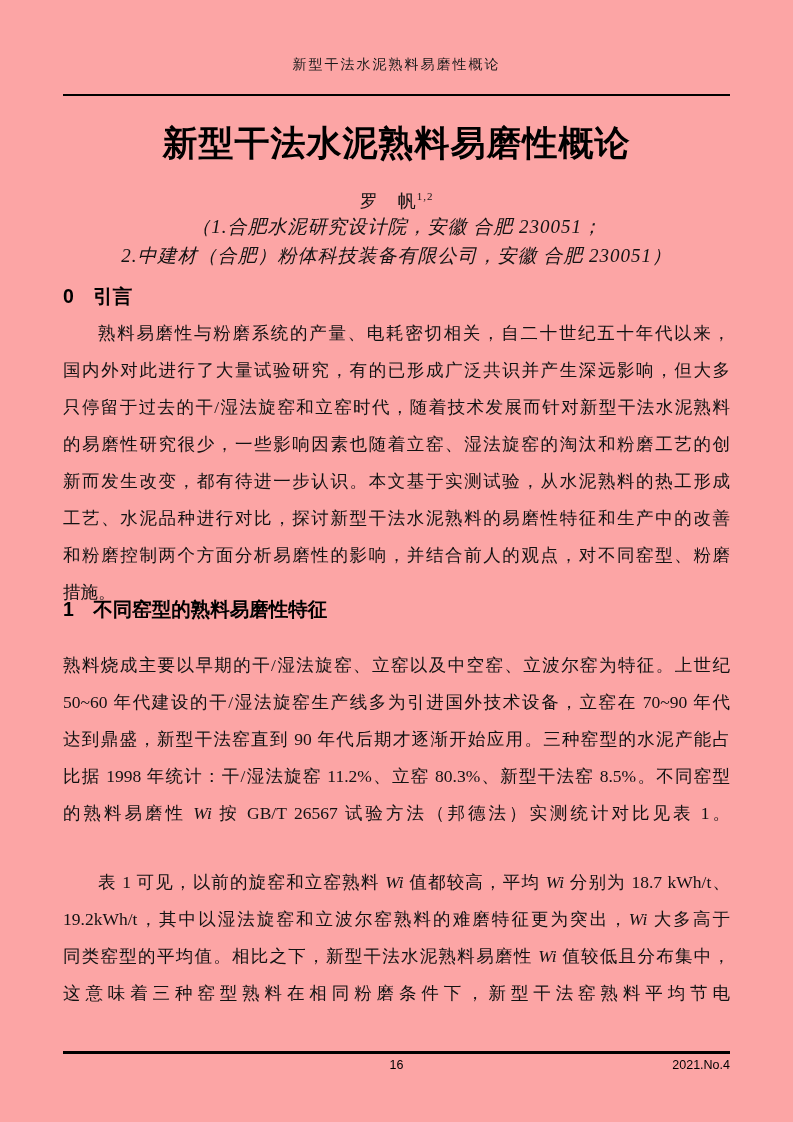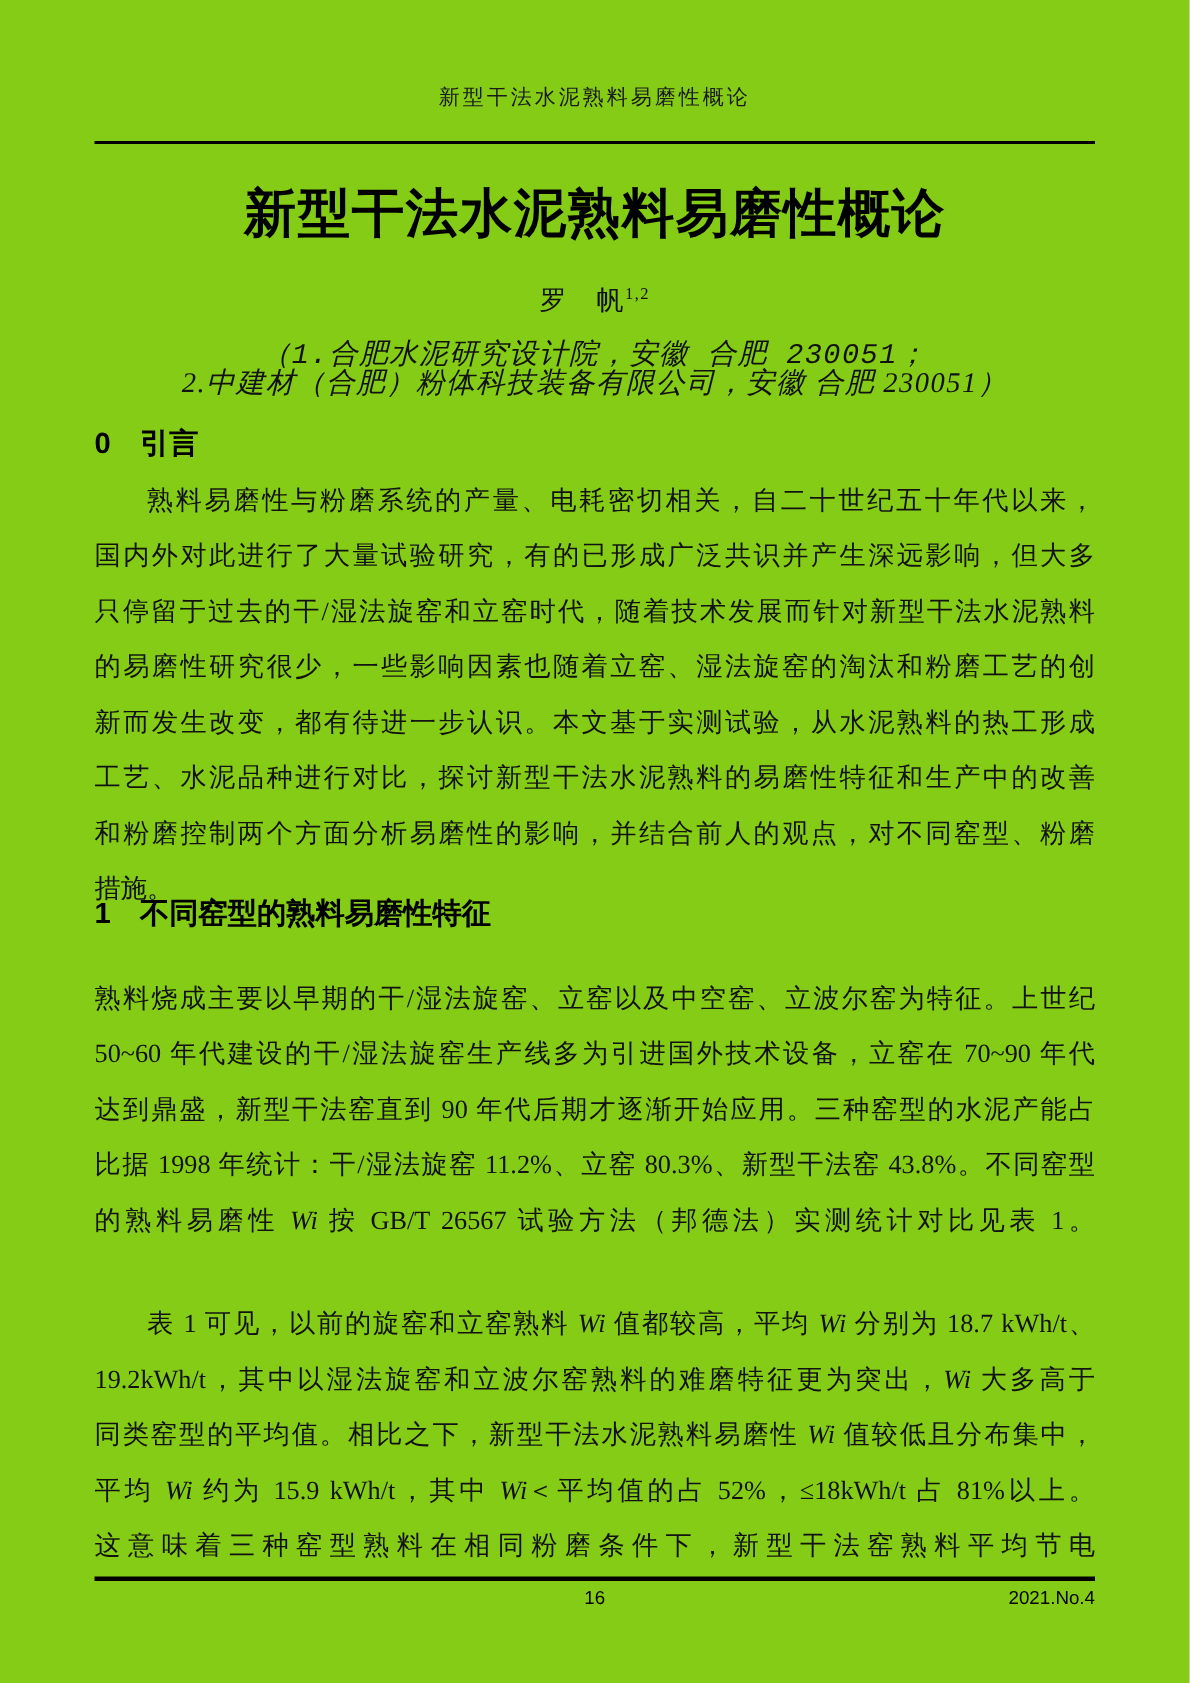--- a/index.html
+++ b/index.html
@@ -1,33 +1,33 @@
 <!DOCTYPE html>
 <html><head>
 <meta charset="utf-8">
 <style>
   html,body{margin:0;padding:0;background:#e8e8e8;}
   .page{
     position:relative;width:793px;height:1122px;margin:0 auto;
-    background:#84cc16;color:#121212;overflow:hidden;
+    background:#fca5a5;color:#121212;overflow:hidden;
     font-family:"Liberation Serif","DejaVu Serif",serif;
   }
   .abs{position:absolute;left:63px;width:667px;}
   .center{text-align:center;}
   .running-title{top:56px;font-size:14px;letter-spacing:2px;color:#1a1a1a;}
   .header-rule{top:94px;border-top:2px solid #000;height:0;}
   .article-title{
     top:120px;font-size:35px;font-weight:bold;line-height:46px;
     font-family:"Liberation Sans","DejaVu Sans",sans-serif;
     letter-spacing:1px;color:#000;
   }
   .author{top:184px;font-size:18px;line-height:24px;letter-spacing:1px;}
   .author sup{font-size:11px;}
   .affil{font-size:19px;line-height:26px;font-style:italic;letter-spacing:1px;}
-  .affil-1{top:224px;font-family:Liberation Mono, monospace;}
+  .affil-1{top:214px;}
   .affil-2{top:243px;}
   .sec-heading{
     font-size:19.5px;font-weight:bold;line-height:27px;
     font-family:"Liberation Sans","DejaVu Sans",sans-serif;color:#000;
   }
   .sec-0{top:283px;}
   .sec-1{top:596px;}
   .para{font-size:17.5px;}
   .para-a{top:315px;}
   .para-b{top:647px;}
@@ -76,29 +76,28 @@
     <div class="bline">和粉磨控制两个方面分析易磨性的影响，并结合前人的观点，对不同窑型、粉磨</div>
     <div class="bline plain">措施。</div>
   </div>
 
   <div class="abs sec-heading sec-1">1　不同窑型的熟料易磨性特征</div>
 
   <div class="abs para para-b">
     <div class="bline">熟料烧成主要以早期的干/湿法旋窑、立窑以及中空窑、立波尔窑为特征。上世纪</div>
     <div class="bline">50~60 年代建设的干/湿法旋窑生产线多为引进国外技术设备，立窑在 70~90 年代</div>
     <div class="bline">达到鼎盛，新型干法窑直到 90 年代后期才逐渐开始应用。三种窑型的水泥产能占</div>
-    <div class="bline">比据 1998 年统计：干/湿法旋窑 11.2%、立窑 80.3%、新型干法窑 43.8%。不同窑型</div>
+    <div class="bline">比据 1998 年统计：干/湿法旋窑 11.2%、立窑 80.3%、新型干法窑 8.5%。不同窑型</div>
     <div class="bline">的熟料易磨性 <i>Wi</i> 按 GB/T 26567 试验方法（邦德法）实测统计对比见表 1。</div>
   </div>
 
   <div class="abs para para-c">
     <div class="bline indent">表 1 可见，以前的旋窑和立窑熟料 <i>Wi</i> 值都较高，平均 <i>Wi</i> 分别为 18.7 kWh/t、</div>
     <div class="bline">19.2kWh/t，其中以湿法旋窑和立波尔窑熟料的难磨特征更为突出，<i>Wi</i> 大多高于</div>
     <div class="bline">同类窑型的平均值。相比之下，新型干法水泥熟料易磨性 <i>Wi</i> 值较低且分布集中，</div>
-    <div class="bline">平均 <i>Wi</i> 约为 15.9 kWh/t，其中 <i>Wi</i>＜平均值的占 52%，≤18kWh/t 占 81%以上。</div>
     <div class="bline">这意味着三种窑型熟料在相同粉磨条件下，新型干法窑熟料平均节电</div>
   </div>
 
   <div class="abs footer-rule"></div>
   <div class="abs footer-text">
     <span class="pageno">16</span>
     <span class="issue">2021.No.4</span>
   </div>
 
 </div>

